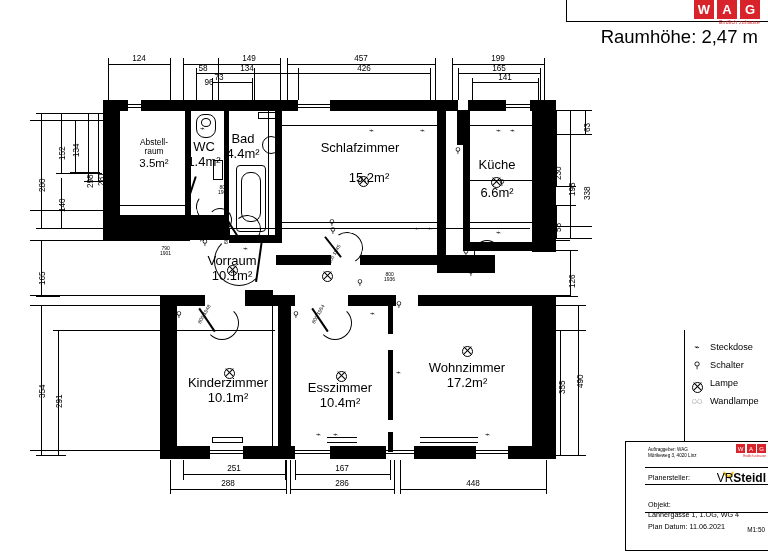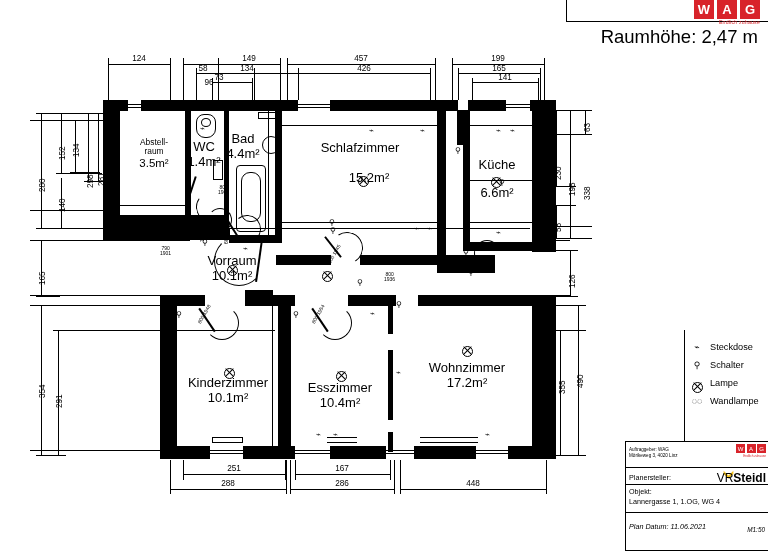--- a/index.html
+++ b/index.html
@@ -55,21 +55,21 @@
   .lampe::after{transform:rotate(-45deg);}
 
   
   .legend{position:absolute;left:690px;top:338px;font-size:9.2px;line-height:18px;}
   .legend .row{display:flex;align-items:center;gap:6px;height:18px;}
   .legend .gly{width:14px;text-align:center;font-size:9px;}
   .leg-sep{position:absolute;left:684px;top:330px;width:1px;height:120px;background:#000;}
 
   
   .tb{position:absolute;left:625px;top:441px;width:143px;height:108px;border:1px solid #000;background:#fff;}
-  .tb .r{border-bottom:1px solid #000;padding:1px 3px;box-sizing:border-box;position:relative;}
+  .tb .r{border-bottom:1px solid #000;padding:1px 3px;box-sizing:border-box;position:relative;margin-left:19px;}
   .tb .r:last-child{border-bottom:none;}
   .t-small{font-size:4.6px;line-height:1.35;color:#000;}
   .t-med{font-size:7.2px;line-height:1.35;}
   .tb-logo{position:absolute;right:3px;top:2px;display:flex;gap:1.5px;}
   .tb-logo .sq{width:9px;height:9px;background:#d8232a;color:#fff;font-size:6px;display:flex;align-items:center;justify-content:center;}
   .tb-tag{position:absolute;right:3px;top:12px;font-size:3.1px;color:#d8232a;}
   .vrs{position:absolute;right:3px;top:3px;font-size:12px;}
   .vrs b{font-weight:bold;}
   .yl{position:absolute;right:34px;top:1px;width:13px;height:13px;}
   .m150{position:absolute;right:4px;bottom:1px;font-size:6.4px;}
@@ -516,23 +516,23 @@
     <div class="r" style="height:17px;">
       <div class="t-med" style="padding-top:4px;">Planersteller:</div>
       <svg class="yl" viewBox="0 0 24 24">
         <path d="M3 3 L12 12 L21 3 L21 9 L12 18 L3 9 Z" fill="#f4c21b"></path>
       </svg>
       <div class="vrs"><span>VR</span><b>Steidl</b></div>
     </div>
 
 
     <div class="r" style="height:28px;">
-      <div class="t-med" style="padding-top:1px;">Objekt:</div>
+      <div class="t-med" style="padding-top:14px;">Objekt:</div>
       <div class="t-med">Lannergasse 1, 1.OG, WG 4</div>
     </div>
 
-    <div class="r" style="height:21px;font-style:italic;">
+    <div class="r" style="height:21px;">
       <div class="t-med" style="padding-top:8px;">Plan Datum: 11.06.2021</div>
       <div class="m150">M1:50</div>
     </div>
   </div>
 
 </div>
 
 </body></html>

